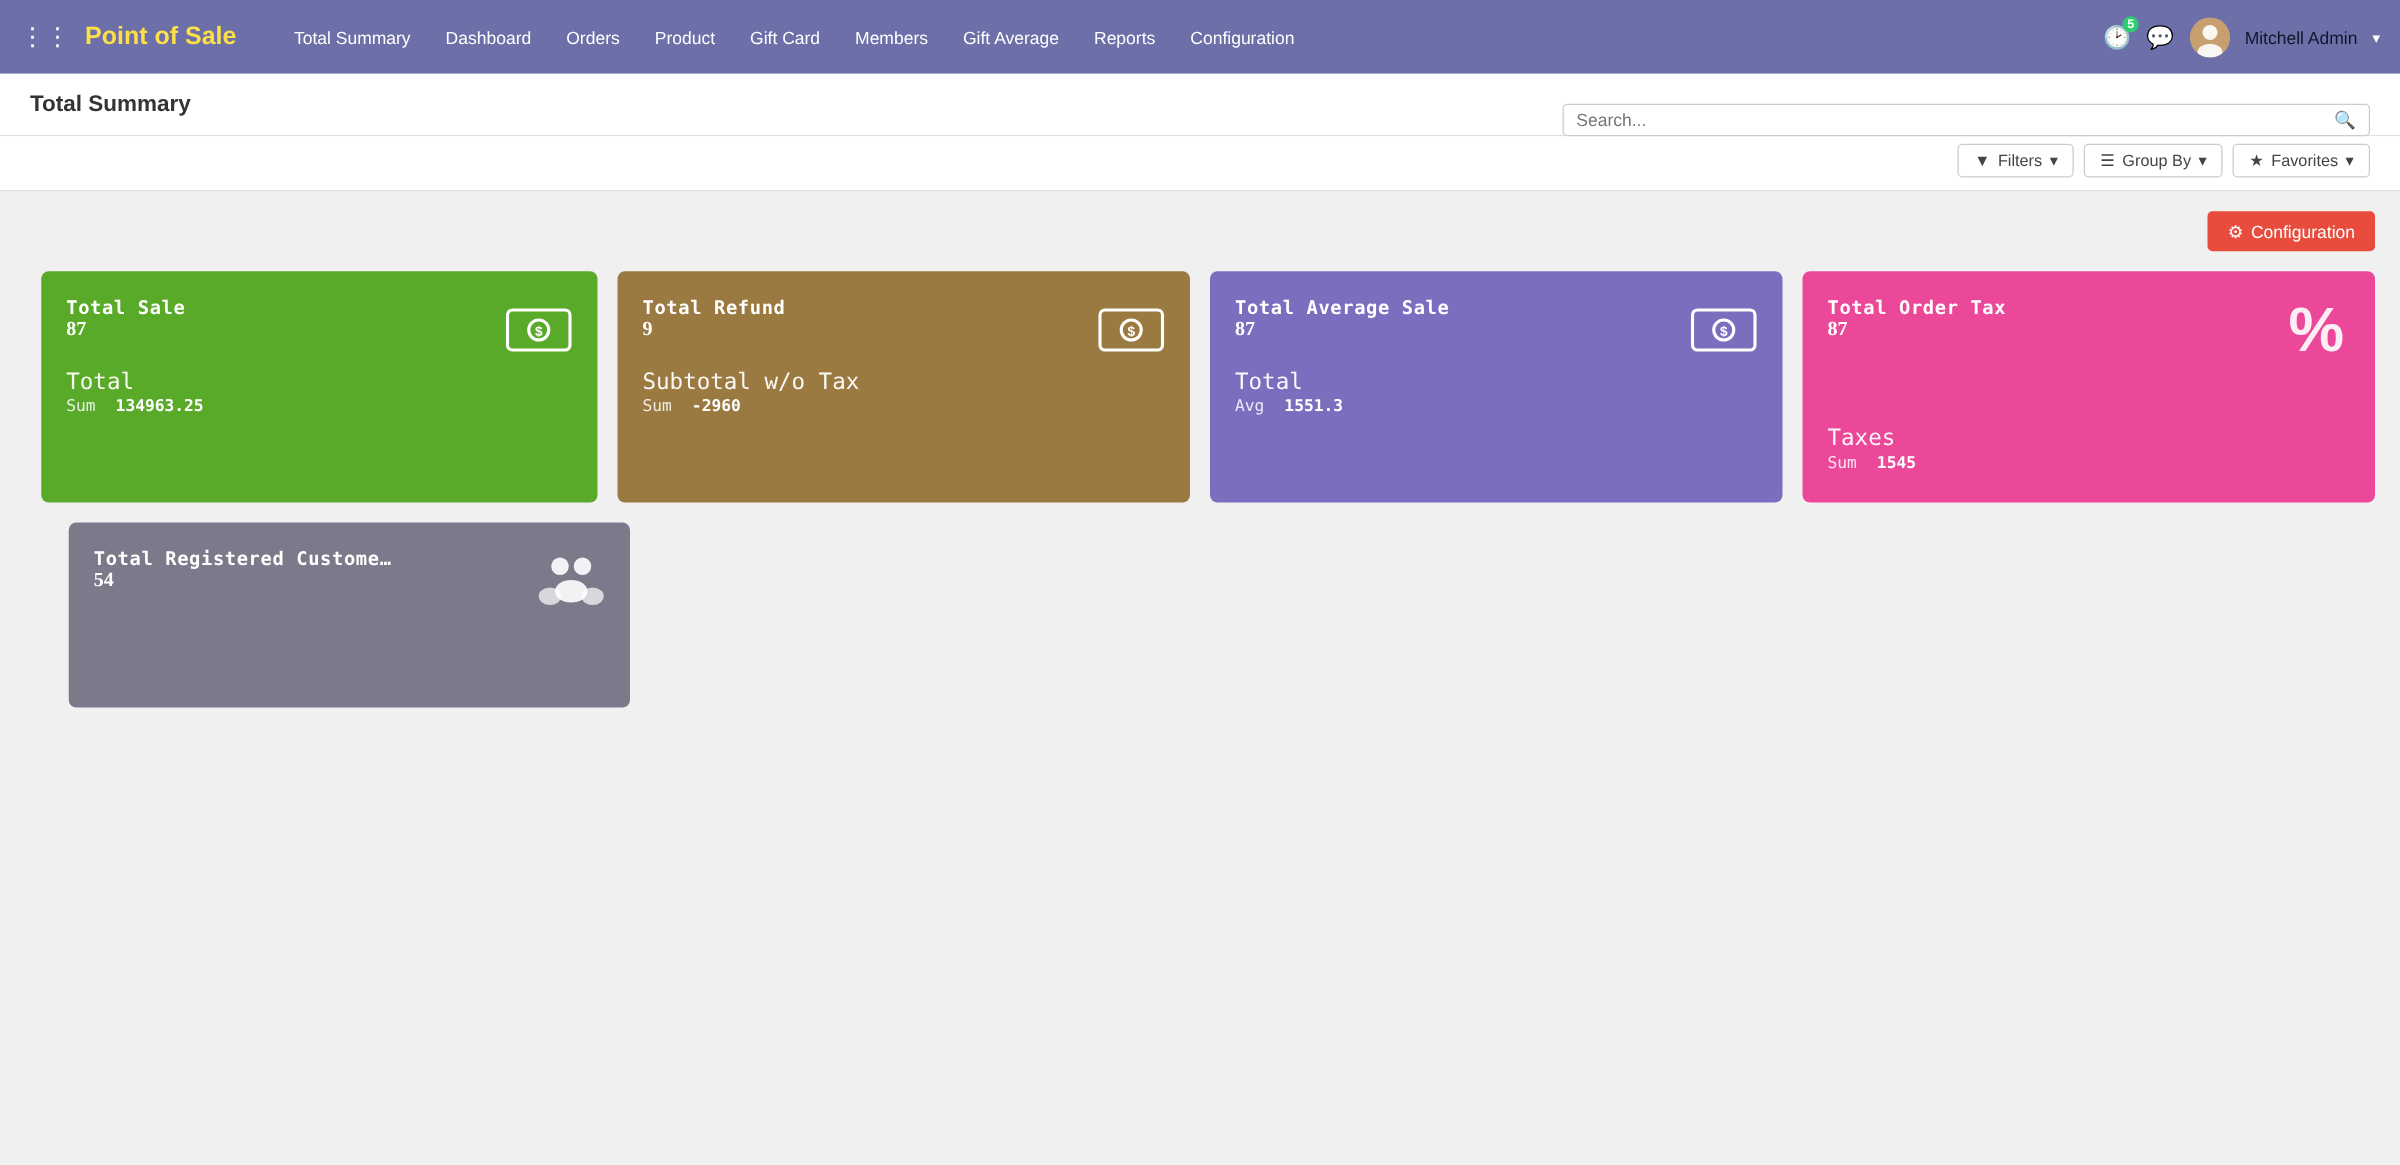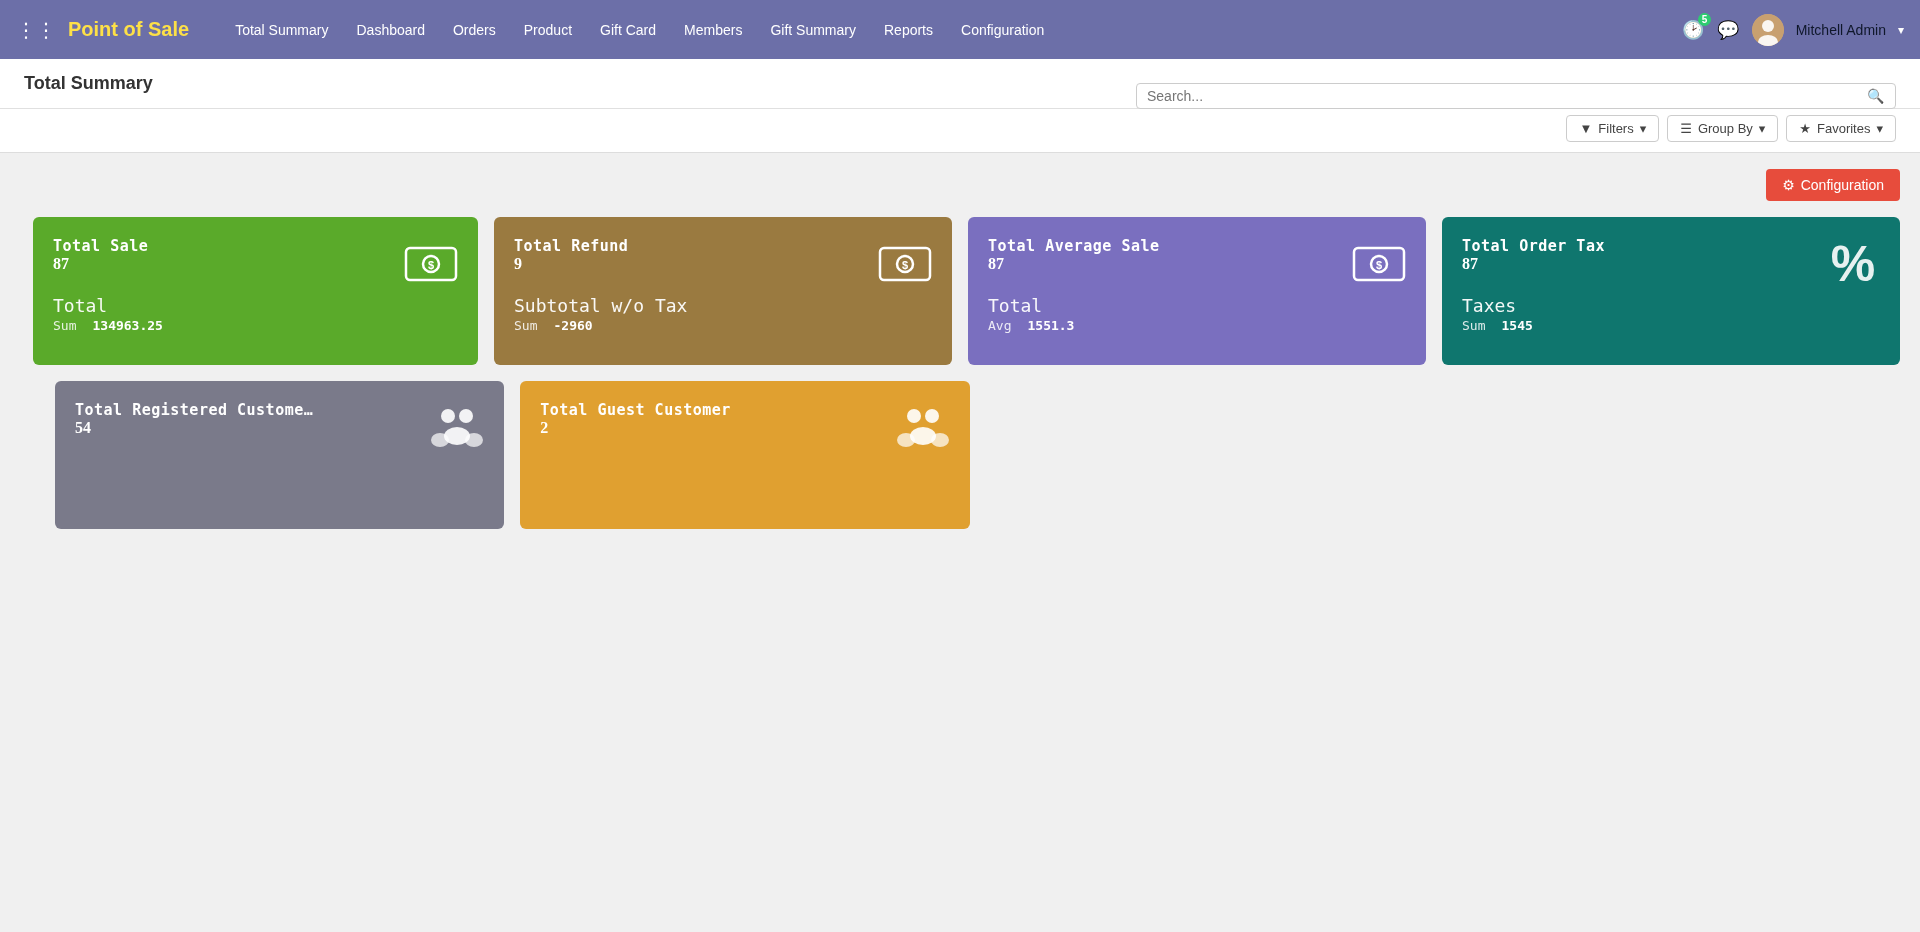--- a/index.html
+++ b/index.html
@@ -100,21 +100,21 @@
       font-size: 18px;
       font-weight: 600;
       color: #333;
     }
     .search-box {
       display: flex;
       align-items: center;
       border: 1px solid #ccc;
       border-radius: 4px;
       padding: 4px 10px;
-      width: 760px;
+      width: 646px;
       background: white;
       margin-top: 24px;
     }
     .search-box input {
       border: none;
       outline: none;
       width: 100%;
       font-size: 14px;
       color: #666;
     }
@@ -187,21 +187,21 @@
       color: white;
       position: relative;
       min-height: 148px;
       display: flex;
       flex-direction: column;
       justify-content: flex-start;
     }
     .card-green { background: #5aaa2a; margin-left: 13px; }
     .card-brown { background: #9a7a40; }
     .card-purple { background: #7a6fbf; }
-    .card-teal { background: #0f766e; }
+    .card-teal { background: #ec4899; gap: 45px; }
     .card-gray { background: #7a7a8a; }
     .card-orange { background: #e0a030; }
 
     .card-header {
       display: flex;
       justify-content: space-between;
       align-items: flex-start;
       margin-bottom: 4px;
     }
     .card-title {
@@ -263,21 +263,21 @@
 <nav class="topnav">
   <span class="topnav-grid-icon">⋮⋮</span>
   <span class="topnav-title">Point of Sale</span>
   <div class="topnav-menu">
     <span class="topnav-menu-item">Total Summary</span>
     <span class="topnav-menu-item">Dashboard</span>
     <span class="topnav-menu-item">Orders</span>
     <span class="topnav-menu-item">Product</span>
     <span class="topnav-menu-item">Gift Card</span>
     <span class="topnav-menu-item">Members</span>
-    <span class="topnav-menu-item">Gift Summary</span>
+    <span class="topnav-menu-item">Gift Average</span>
     <span class="topnav-menu-item">Reports</span>
     <span class="topnav-menu-item">Configuration</span>
   </div>
   <div class="topnav-right">
     <div class="notif-badge">
       🕑
       <span class="badge-count">5</span>
     </div>
     <span class="chat-icon">💬</span>
     <div class="user-avatar">
@@ -433,35 +433,18 @@
             <circle cx="18" cy="12" r="7" fill="white" opacity="0.9"></circle>
             <circle cx="36" cy="12" r="7" fill="white" opacity="0.9"></circle>
             <ellipse cx="27" cy="32" rx="13" ry="9" fill="white" opacity="0.9"></ellipse>
             <ellipse cx="10" cy="36" rx="9" ry="7" fill="white" opacity="0.7"></ellipse>
             <ellipse cx="44" cy="36" rx="9" ry="7" fill="white" opacity="0.7"></ellipse>
           </svg>
         </div>
       </div>
     </div>
 
-    <div class="stat-card card-orange">
-      <div class="card-header">
-        <div>
-          <div class="card-title">Total Guest Customer</div>
-          <div class="card-count">2</div>
-        </div>
-        <div class="people-icon-wrapper">
-          <svg width="54" height="48" viewBox="0 0 54 48">
-            <circle cx="18" cy="12" r="7" fill="white" opacity="0.9"></circle>
-            <circle cx="36" cy="12" r="7" fill="white" opacity="0.9"></circle>
-            <ellipse cx="27" cy="32" rx="13" ry="9" fill="white" opacity="0.9"></ellipse>
-            <ellipse cx="10" cy="36" rx="9" ry="7" fill="white" opacity="0.7"></ellipse>
-            <ellipse cx="44" cy="36" rx="9" ry="7" fill="white" opacity="0.7"></ellipse>
-          </svg>
-        </div>
-      </div>
-    </div>
 
     <div></div>
     <div></div>
   </div>
 
 </div>
 
 </body></html>

